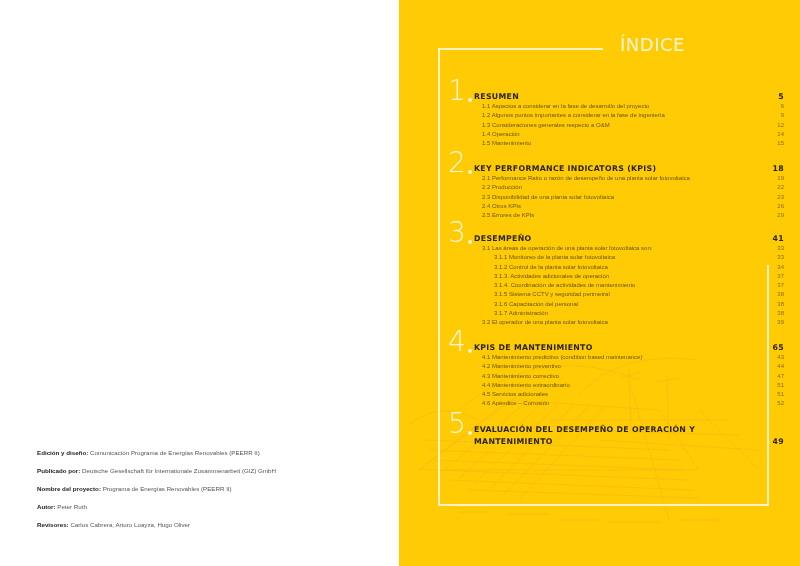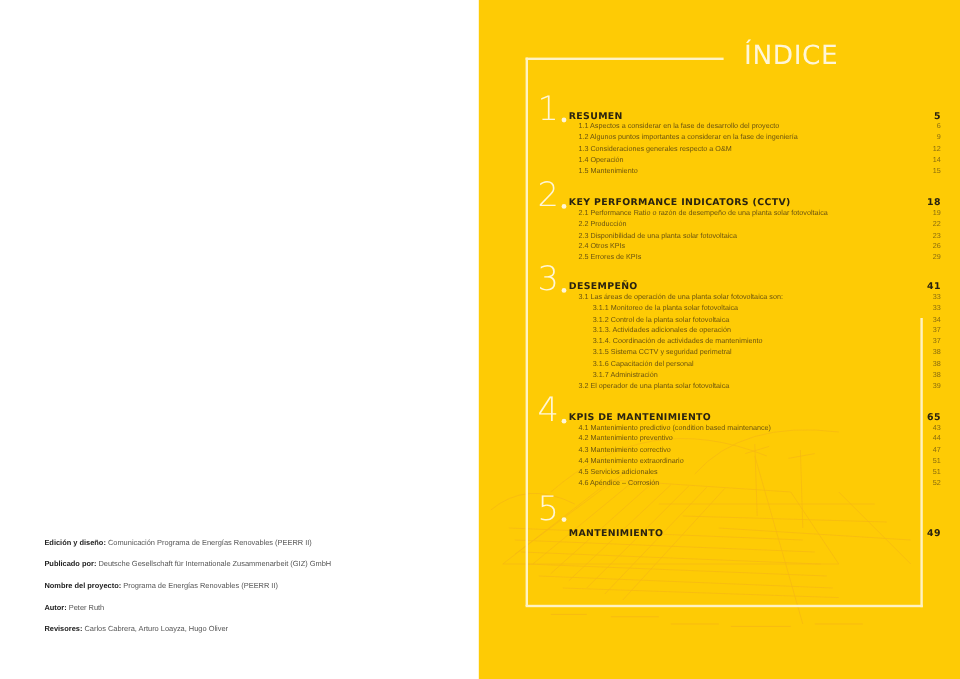--- a/index.html
+++ b/index.html
@@ -8,21 +8,21 @@
   .left-page { position:absolute; left:0; top:0; width:399px; height:566px; background:#ffffff; }
   .credits { position:absolute; left:37px; top:448px; width:340px; }
   .credit-line { font-size:6.2px; color:#555; height:18px; line-height:9px; white-space:nowrap; }
   .credit-line b { color:#222; font-weight:bold; }
   .right-page { position:absolute; left:399px; top:0; width:401px; height:566px; background:#fecb05; overflow:hidden; }
   .bg-art { position:absolute; left:0; top:0; width:401px; height:566px; }
   .frame-top { position:absolute; left:39px; top:48px; width:165px; height:2px; background:#fff3c4; }
   .frame-left { position:absolute; left:39px; top:48px; width:2px; height:457px; background:#fff3c4; }
   .frame-bottom { position:absolute; left:39px; top:504px; width:331px; height:2px; background:#fff3c4; }
   .frame-right { position:absolute; left:368px; top:265px; width:2px; height:241px; background:#fff3c4; }
-  .toc-title { position:absolute; left:221px; top:34px; font-size:22px; color:#fff6d8; letter-spacing:0.5px; font-family:"DejaVu Sans", sans-serif; font-weight:normal; }
+  .toc-title { position:absolute; left:221px; top:34px; font-size:18px; color:#fff6d8; letter-spacing:0.5px; font-family:"DejaVu Sans", sans-serif; font-weight:normal; }
   .section { position:absolute; left:49px; width:310px; }
   .sec-num { position:absolute; left:0; top:-10px; font-family:"DejaVu Sans", sans-serif; font-size:28px; font-weight:200; color:#fff6d8; line-height:28px; }
   .sec-dot { position:absolute; left:20px; top:11px; width:4px; height:4px; border-radius:50%; background:#fff6d8; }
   .sec-head { position:absolute; left:26px; top:5px; width:310px; display:flex; justify-content:space-between; font-family:"DejaVu Sans", sans-serif; font-size:7.8px; font-weight:bold; color:#2a2310; letter-spacing:0.3px; }
   .sec-head .pg { margin-right:0; }
   .entries { position:absolute; left:34px; top:15px; width:302px; }
   .entry { display:flex; justify-content:space-between; font-size:6px; color:#6b5410; height:9.3px; line-height:9.3px; }
   .entry.l2 .lbl { padding-left:12px; }
   .entry .pg { color:#8a6d10; }
   .multi-head { width:310px; }
@@ -115,21 +115,21 @@
           <span class="lbl">1.5 Mantenimiento</span>
           <span class="pg">15</span>
         </div>
     </div>
   </div>
 
   <div class="section" style="top:159px;">
     <div class="sec-num">2</div>
     <div class="sec-dot"></div>
     <div class="sec-head">
-      <span>KEY PERFORMANCE INDICATORS (CCTV)</span>
+      <span>KEY PERFORMANCE INDICATORS (KPIS)</span>
       <span class="pg">18</span>
     </div>
     <div class="entries">
       <div class="entry">
           <span class="lbl">2.1 Performance Ratio o razón de desempeño de una planta solar fotovoltaica</span>
           <span class="pg">19</span>
         </div>
       <div class="entry">
           <span class="lbl">2.2 Producción</span>
           <span class="pg">22</span>
@@ -229,18 +229,19 @@
           <span class="pg">52</span>
         </div>
     </div>
   </div>
 
   <div class="section" style="top:420px;">
     <div class="sec-num">5</div>
     <div class="sec-dot"></div>
     <div class="sec-head" style="align-items:flex-end;">
       <span class="multi-head">
-        <span class="l1" style="margin-top:15px;">MANTENIMIENTO</span>
+        <span class="l1">EVALUACIÓN DEL DESEMPEÑO DE OPERACIÓN Y</span>
+        <span class="l1" style="margin-top:3px;">MANTENIMIENTO</span>
       </span>
       <span class="pg">49</span>
     </div>
   </div>
 </div>
 
 </body></html>

